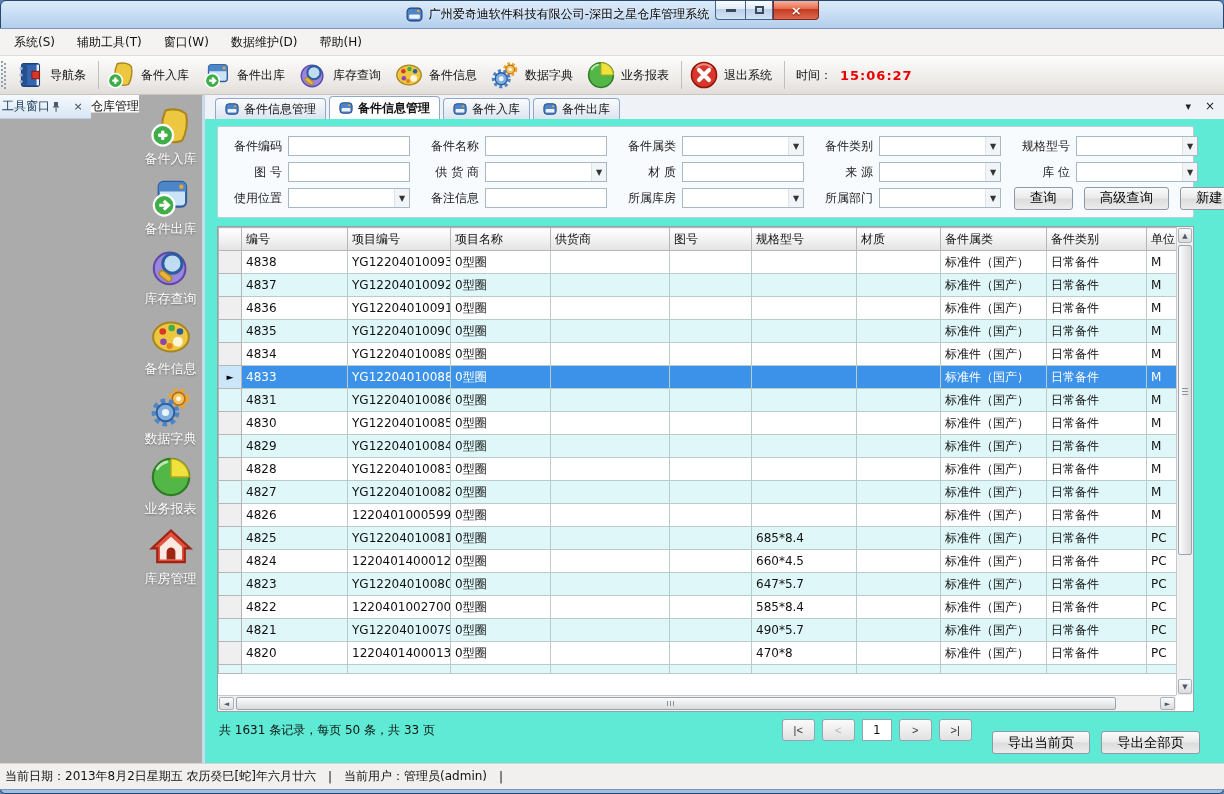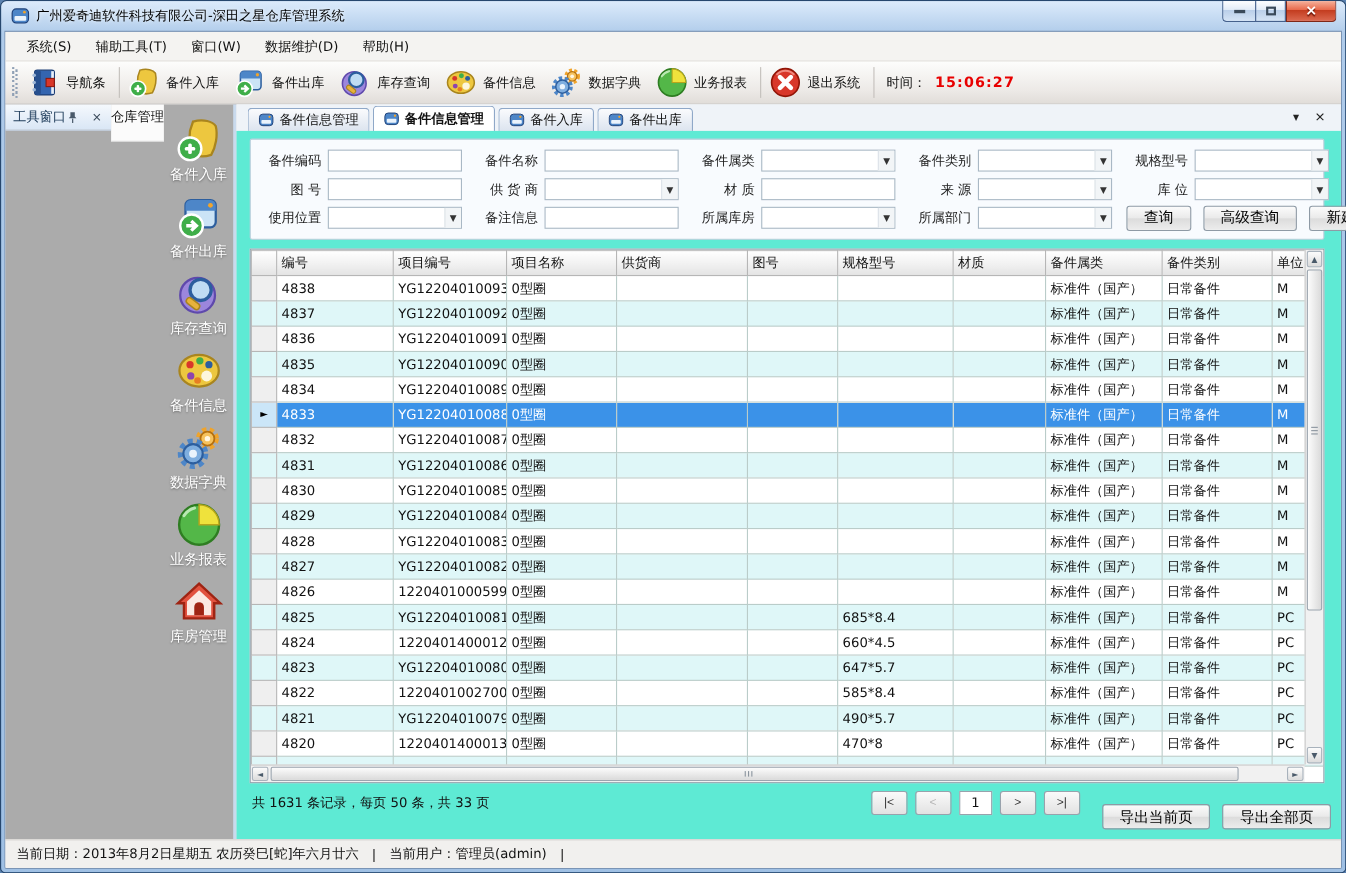--- a/index.html
+++ b/index.html
@@ -1,21 +1,21 @@
 <!DOCTYPE html>
 <html><head>
 <meta charset="utf-8">
 <style>
   * { box-sizing: border-box; margin:0; padding:0; }
   html,body { width:1224px; height:794px; }
   body { font-family:"DejaVu Sans","Liberation Sans",sans-serif; font-size:12px; color:#111;
          background:#5B82B0; overflow:hidden; }
 
   .window { position:absolute; inset:0; border:1px solid #26476E; border-radius:6px 6px 5px 5px;
-            background:linear-gradient(180deg,#DCEBFB,#AFCBEA 30px,#9FC0E4); display:flex; flex-direction:column; }
+            background:linear-gradient(180deg,#DCEBFB,#AFCBEA 30px,#9FC0E4); display:flex; flex-direction:column;align-items:center; }
 
   
   .titlebar { height:27px; display:flex; align-items:center; padding:0 0 0 9px; gap:6px; flex:0 0 auto; }
   .titlebar .app-ic { width:17px; height:17px; display:inline-flex; }
   .titlebar .title { color:#000; text-shadow:0 0 4px #fff; white-space:nowrap; }
   .caption-buttons { margin-left:auto; display:flex; align-self:flex-start; margin-right:8px; }
   .cap-btn { height:19px; border:1px solid #45618C; border-top:none; display:flex; align-items:center;
              justify-content:center; background:linear-gradient(#FDFEFF,#E1EBF7 45%,#BACFE9 46%,#D5E4F5); }
   .cap-btn.min { width:30px; border-radius:0 0 0 4px; border-right:none; }
   .cap-btn.max { width:28px; }
@@ -46,21 +46,21 @@
   .time-value { color:#E80000; font-weight:bold; font-size:13px; letter-spacing:1px; }
 
   
   .main { flex:1; display:flex; min-height:0; }
 
   .sidebar { width:210px; flex:0 0 210px; display:flex; flex-direction:row; background:#ABABAB; border-right:3px solid #C9DAED; }
   .sidebar-header { height:24px; background:linear-gradient(#F5F9FD,#D9E6F5); border-bottom:1px solid #C2CEDC;
                     display:flex; align-items:center; padding:0 7px; color:#23405E; flex:0 0 auto; }
   .hdr-controls { margin-left:auto; display:flex; gap:10px; align-items:center; color:#3A4A5A; }
   .hdr-controls .icon { width:12px; height:12px; display:inline-flex; align-items:center; justify-content:center; }
-  .sidebar-group { height:34px; background:#FBFBFB; border-bottom:1px solid #D6D6D6; text-align:center; line-height:22px; flex:0 0 auto; }
+  .sidebar-group { height:18px; background:#FBFBFB; border-bottom:1px solid #D6D6D6; text-align:center; line-height:22px; flex:0 0 auto; }
   .sidebar-items { flex:1; padding-top:10px; display:flex; flex-direction:column; align-items:center; overflow:hidden; }
   .nav-item { width:100%; height:70px; display:flex; flex-direction:column; align-items:center; color:#FFF; }
   .nav-item .icon { width:44px; height:44px; display:inline-flex; }
   .nav-label { margin-top:1px; font-size:13px; text-shadow:0 1px 2px rgba(0,0,0,.4); }
 
   .content { flex:1; display:flex; flex-direction:column; background:#EDF2F7; min-width:0; }
 
   
   .tabstrip { height:24px; display:flex; align-items:flex-end; padding:2px 10px 0 10px; background:#EFF3F8; flex:0 0 auto; }
   .tab { display:flex; align-items:center; gap:5px; height:21px; padding:0 9px; border:1px solid #8FA8C8; border-bottom:none;
@@ -635,33 +635,20 @@
                     <td>YG12204010088</td>
                     <td>0型圈</td>
                     <td></td>
                     <td></td>
                     <td></td>
                     <td></td>
                     <td>标准件（国产）</td>
                     <td>日常备件</td>
                     <td>M</td>
                   </tr>
-                  <tr>
-                    <td class="rowsel"></td>
-                    <td>4832</td>
-                    <td>YG12204010087</td>
-                    <td>0型圈</td>
-                    <td></td>
-                    <td></td>
-                    <td></td>
-                    <td></td>
-                    <td>标准件（国产）</td>
-                    <td>日常备件</td>
-                    <td>M</td>
-                  </tr>
                   <tr class="alt">
                     <td class="rowsel"></td>
                     <td>4831</td>
                     <td>YG12204010086</td>
                     <td>0型圈</td>
                     <td></td>
                     <td></td>
                     <td></td>
                     <td></td>
                     <td>标准件（国产）</td>

